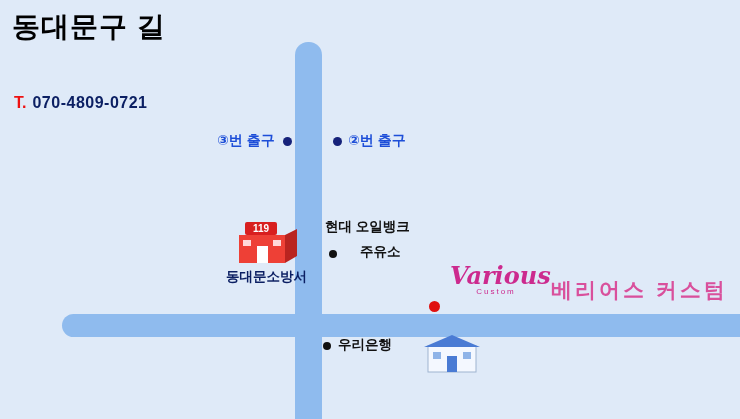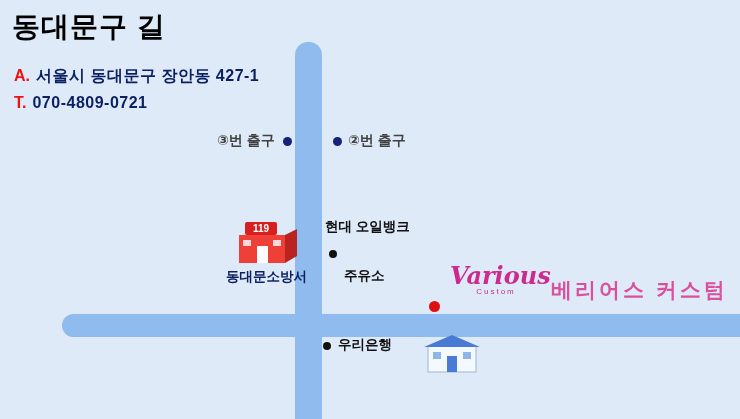--- a/index.html
+++ b/index.html
@@ -73,21 +73,21 @@
   }
   .dot-exit { width: 9px; height: 9px; background: #16227a; }
   .dot-black { width: 8px; height: 8px; background: #111; }
   .dot-red { width: 11px; height: 11px; background: #e01010; }
   
   .map-label {
     position: absolute;
     font-weight: bold;
     white-space: nowrap;
   }
-  .exit-label { font-size: 14px; color: #404040; }
+  .exit-label { font-size: 14px; color: #1d4ed8; }
   .black-label { font-size: 13.5px; color: #111; }
   .navy-label { font-size: 13.5px; color: #0b1f63; }
   .brand-name {
     position: absolute;
     left: 551px; top: 276px;
     font-size: 21px;
     font-weight: bold;
     color: #d9509c;
     letter-spacing: 3px;
     white-space: nowrap;
@@ -116,38 +116,35 @@
 </head>
 <body>
 
 <div class="map-canvas">
 
   <div class="road-v"></div>
   <div class="road-h"></div>
 
   <div class="page-title">동대문구 길</div>
 
-  <div class="contact-line address">
-    <span class="label-red">A.</span><span class="navy-text">서울시 동대문구 장안동 427-1</span>
-  </div>
 
   <div class="contact-line tel">
     <span class="label-red">T.</span><span class="navy-text">070-4809-0721</span>
   </div>
 
 
   <span class="dot dot-exit" style="left:283px; top:137px;"></span>
   <div class="map-label exit-label" style="left:217px; top:132px;">③번 출구</div>
 
   <span class="dot dot-exit" style="left:333px; top:137px;"></span>
   <div class="map-label exit-label" style="left:348px; top:132px;">②번 출구</div>
 
   <div class="map-label black-label" style="left:325px; top:218px;">현대 오일뱅크</div>
   <span class="dot dot-black" style="left:329px; top:250px;"></span>
-  <div class="map-label black-label" style="left:344px; top:243px;margin-top:24px;">주유소</div>
+  <div class="map-label black-label" style="left:360px; top:243px;">주유소</div>
 
   <div class="building-icon" style="left:237px; top:222px; width:62px; height:44px;">
     <svg width="62" height="44" viewBox="0 0 62 44">
       <polygon points="48,13 60,7 60,34 48,41" fill="#b92420"></polygon>
       <rect x="2" y="13" width="46" height="28" fill="#ee4036"></rect>
       <rect x="8" y="0" width="32" height="13" rx="2" fill="#d81f1f"></rect>
       <text x="24" y="10" text-anchor="middle" font-size="10" font-weight="bold" fill="#ffffff" font-family="Liberation Sans, sans-serif">119</text>
       <rect x="20" y="24" width="11" height="17" fill="#ffffff"></rect>
       <rect x="6" y="18" width="8" height="6" fill="#ffd9d9"></rect>
       <rect x="36" y="18" width="8" height="6" fill="#ffd9d9"></rect>

